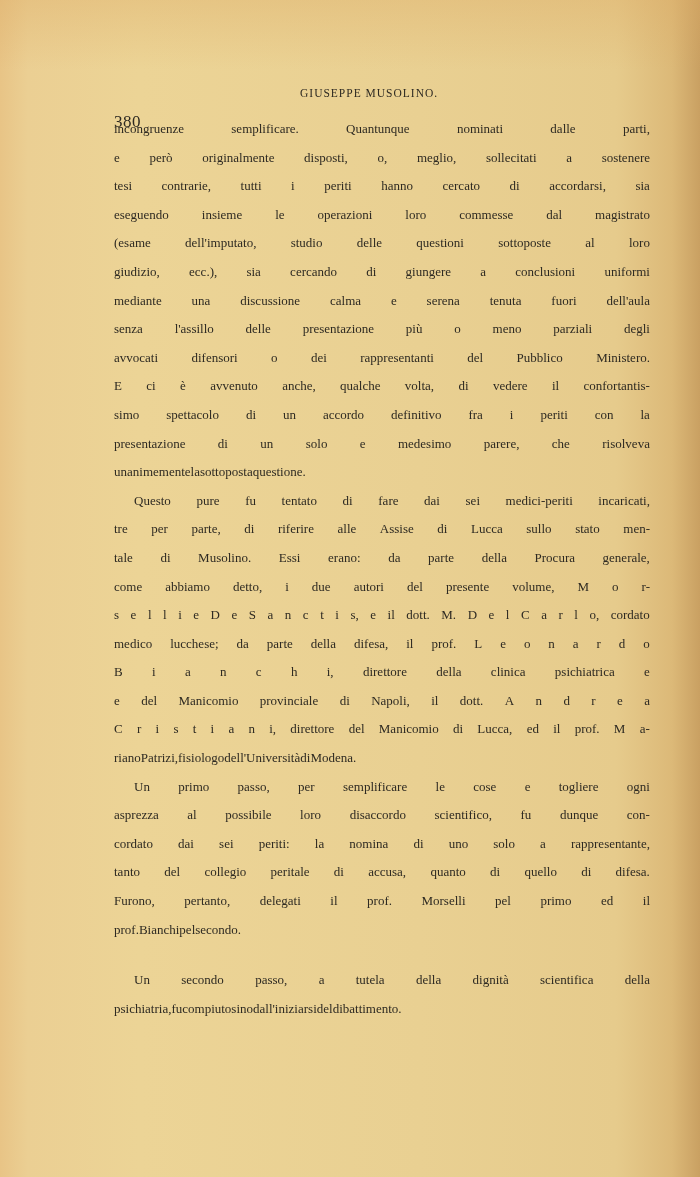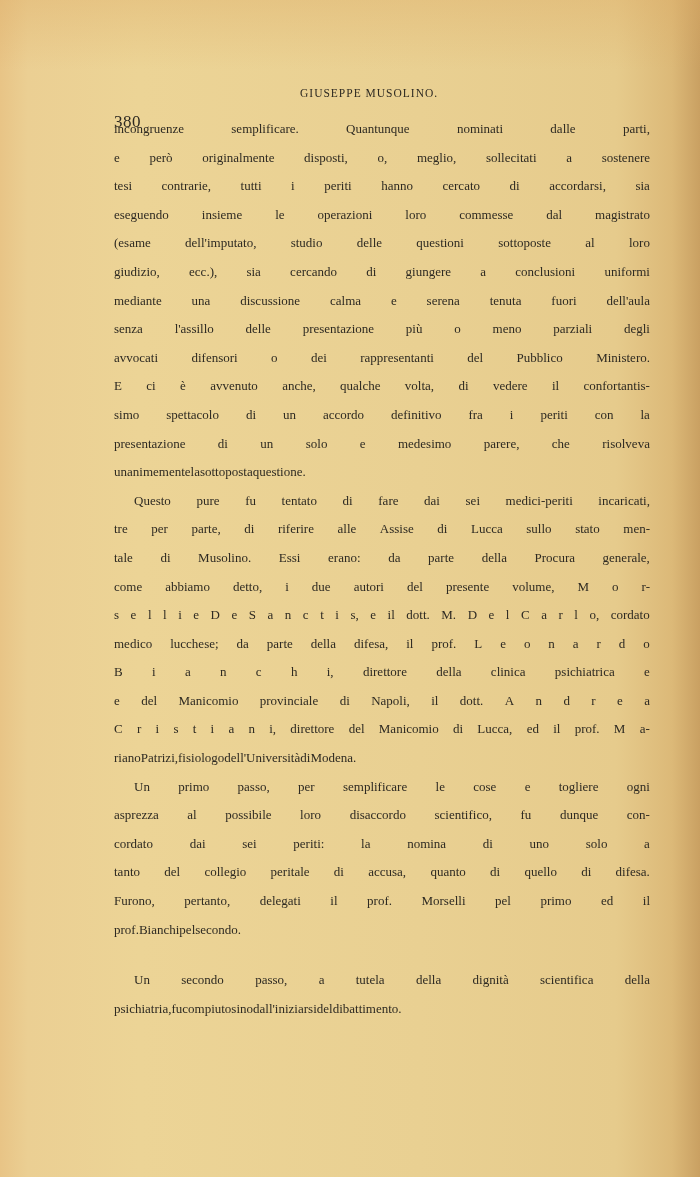--- a/index.html
+++ b/index.html
@@ -387,20 +387,21 @@
         <span>cordato</span>
         <span>dai</span>
         <span>sei</span>
         <span>periti:</span>
         <span>la</span>
         <span>nomina</span>
         <span>di</span>
         <span>uno</span>
         <span>solo</span>
         <span>a</span>
+        <span>rappresentante,</span>
       </div>
       <div class="line">
         <span>tanto</span>
         <span>del</span>
         <span>collegio</span>
         <span>peritale</span>
         <span>di</span>
         <span>accusa,</span>
         <span>quanto</span>
         <span>di</span>

